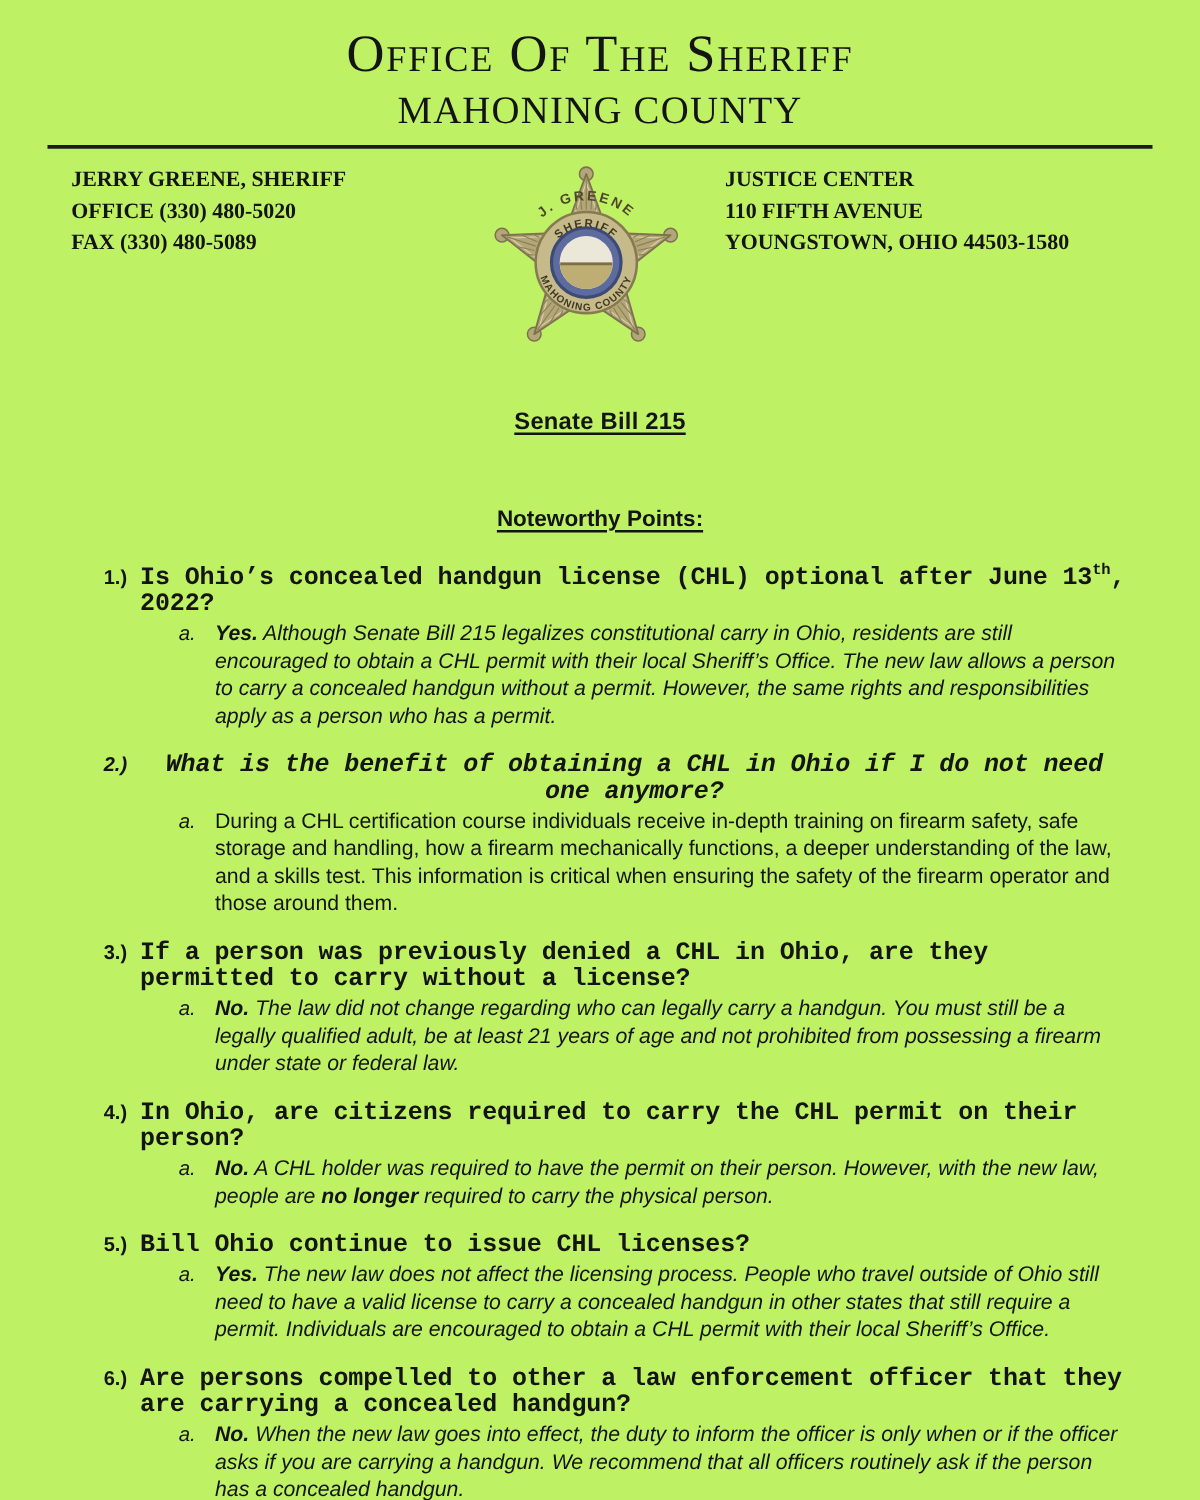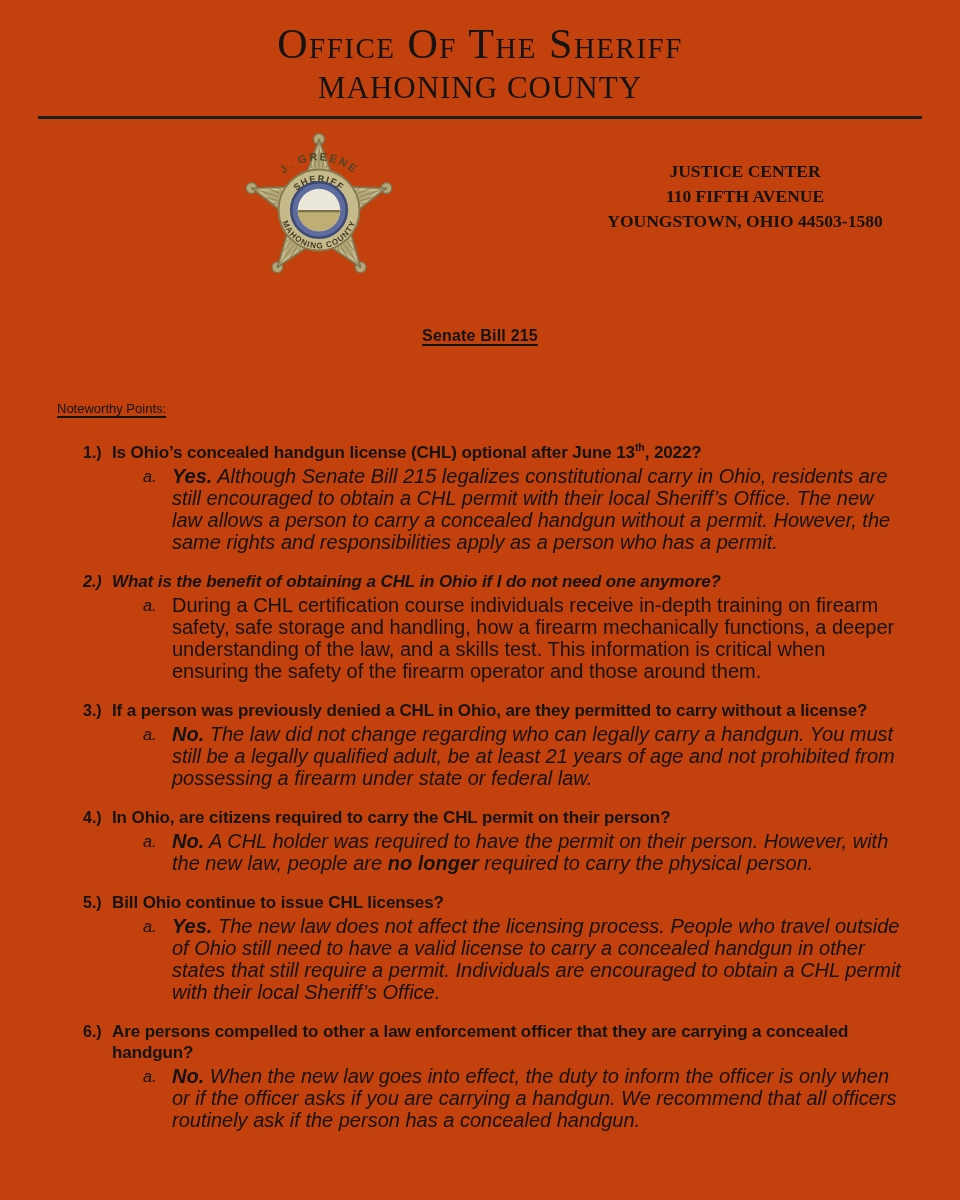--- a/index.html
+++ b/index.html
@@ -1,62 +1,67 @@
 <!DOCTYPE html>
 <html><head>
 <meta charset="utf-8">
 <style>
   html,body{margin:0;padding:0;background:#ffffff;}
-  .page{width:960px;height:1200px;background:#c2410c;color:#141414;overflow:hidden;position:relative;}
+  .page{width:960px;height:1200px;background:#bef264;color:#141414;overflow:hidden;position:relative;}
 
   
   .masthead{text-align:center;padding-top:22px;}
   .m-title{font-family:"Liberation Serif",serif;font-size:42px;font-variant:small-caps;letter-spacing:1.5px;line-height:1.05;font-weight:500;}
   .m-sub{font-family:"Liberation Serif",serif;font-size:31px;margin-top:4px;letter-spacing:1px;font-weight:500;}
   .rule{border-top:3px solid #1c1c1c;margin:10px 38px 0 38px;}
 
   
   .head-row{display:flex;margin:12px 50px 0 57px;align-items:flex-start;}
   .contact{font-family:"Liberation Serif",serif;font-weight:bold;font-size:17.5px;line-height:1.42;}
   .contact.left{width:300px;text-align:left;}
-  .contact.right{width:330px;text-align:center;margin-top:28px;}
+  .contact.right{width:330px;}
   .badge-wrap{flex:1;display:flex;justify-content:center;margin-top:-6px;}
 
   
-  .doc-title{text-align:center;font-family:"Liberation Sans",sans-serif;font-weight:bold;font-size:16px;margin-top:34px;text-decoration:underline;text-decoration-thickness:2px;text-underline-offset:3px;letter-spacing:0.2px;}
-  .section-heading{margin:56px 57px 0;font-family:"Liberation Sans",sans-serif;font-weight:normal;font-size:13px;text-decoration:underline;text-decoration-thickness:2px;text-underline-offset:3px;}
+  .doc-title{text-align:center;font-family:"Liberation Sans",sans-serif;font-weight:bold;font-size:19px;margin-top:34px;text-decoration:underline;text-decoration-thickness:2px;text-underline-offset:3px;letter-spacing:0.2px;}
+  .section-heading{margin:56px 57px 0;font-family:"Liberation Sans",sans-serif;font-weight:bold;font-size:18px;text-decoration:underline;text-decoration-thickness:2px;text-underline-offset:3px;text-align:center;}
 
   
   .faq{margin:26px 57px 0;}
   .item{margin-bottom:18px;}
   .q-row{display:flex;padding-left:26px;}
   .q-num{width:29px;flex:none;font-family:"Liberation Sans",sans-serif;font-weight:bold;font-size:16px;line-height:21px;}
-  .q-text{font-family:Liberation Sans, sans-serif;font-weight:bold;font-size:17px;line-height:21px;letter-spacing:-0.1px;max-width:795px;}
+  .q-text{font-family:Liberation Mono, monospace;font-weight:bold;font-size:20px;line-height:21px;letter-spacing:-0.1px;max-width:795px;}
   .q-text.bold-italic{font-style:italic;text-align:center;}
   .q-num.bold-italic{font-style:italic;}
   .a-row{display:flex;margin-left:86px;margin-top:2px;}
   .a-marker{width:29px;flex:none;font-family:"Liberation Sans",sans-serif;font-style:italic;font-size:16.3px;line-height:22px;}
-  .a-text{font-family:"Liberation Sans",sans-serif;font-size:20px;line-height:22px;max-width:733px;}
+  .a-text{font-family:"Liberation Sans",sans-serif;font-size:17px;line-height:22px;max-width:733px;}
   .a-text.italic{font-style:italic;}
   .a-text .seg-b{font-weight:bold;}
   sup{font-size:62%;vertical-align:super;line-height:0;}
 </style>
 </head>
 <body>
 
 <div class="page">
 
   <div class="masthead">
     <div class="m-title">Office Of The Sheriff</div>
     <div class="m-sub">MAHONING COUNTY</div>
   </div>
 
   <div class="rule"></div>
 
   <div class="head-row">
+    <div class="contact left">
+      <div>JERRY GREENE, SHERIFF</div>
+      <div>OFFICE (330) 480-5020</div>
+      <div>FAX (330) 480-5089</div>
+    </div>
 
     <div class="badge-wrap">
       <svg width="152" height="168" viewBox="0 0 150 166">
 
         <circle cx="75" cy="14" r="5.4" fill="#b3a777" stroke="#7d7250" stroke-width="1.2"></circle>
         <circle cx="141.6" cy="62.4" r="5.4" fill="#b3a777" stroke="#7d7250" stroke-width="1.2"></circle>
         <circle cx="116.1" cy="140.6" r="5.4" fill="#b3a777" stroke="#7d7250" stroke-width="1.2"></circle>
         <circle cx="33.9" cy="140.6" r="5.4" fill="#b3a777" stroke="#7d7250" stroke-width="1.2"></circle>
         <circle cx="8.4" cy="62.4" r="5.4" fill="#b3a777" stroke="#7d7250" stroke-width="1.2"></circle>
 

